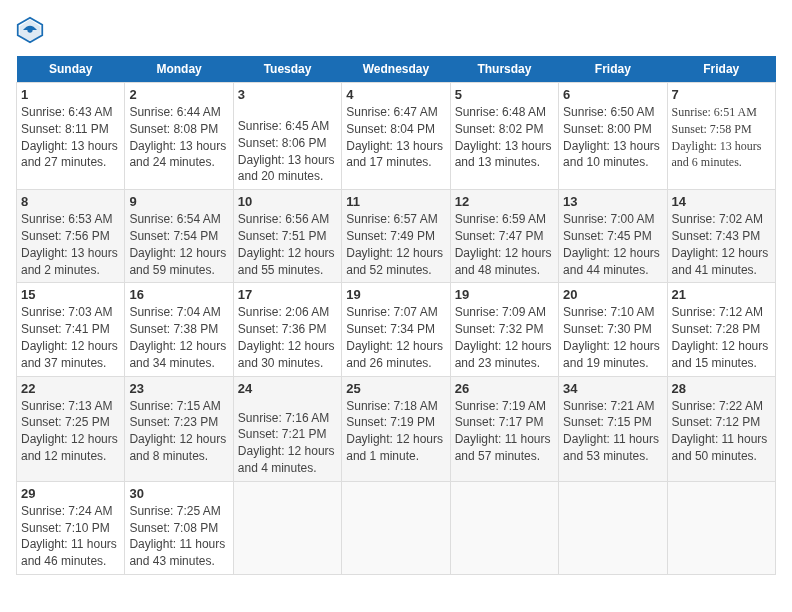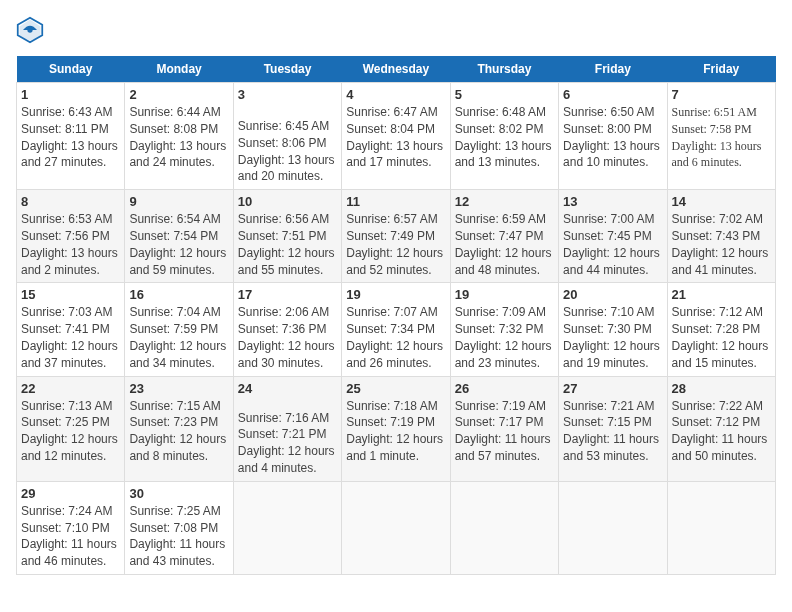--- a/index.html
+++ b/index.html
@@ -227,21 +227,21 @@
         <td>
           <span class="day-num">15</span>
           <div class="day-detail" style="white-space: pre-line;">Sunrise: 7:03 AM
 Sunset: 7:41 PM
 Daylight: 12 hours
 and 37 minutes.</div>
         </td>
         <td>
           <span class="day-num">16</span>
           <div class="day-detail" style="white-space: pre-line;">Sunrise: 7:04 AM
-Sunset: 7:59 PM
+Sunset: 7:38 PM
 Daylight: 12 hours
 and 34 minutes.</div>
         </td>
         <td>
           <span class="day-num">17</span>
           <div class="day-detail" style="white-space: pre-line;">Sunrise: 2:06 AM
 Sunset: 7:36 PM
 Daylight: 12 hours
 and 30 minutes.</div>
         </td>
@@ -304,21 +304,21 @@
 and 1 minute.</div>
         </td>
         <td>
           <span class="day-num">26</span>
           <div class="day-detail" style="white-space: pre-line;">Sunrise: 7:19 AM
 Sunset: 7:17 PM
 Daylight: 11 hours
 and 57 minutes.</div>
         </td>
         <td>
-          <span class="day-num">27</span>
+          <span class="day-num">34</span>
           <div class="day-detail" style="white-space: pre-line;">Sunrise: 7:21 AM
 Sunset: 7:15 PM
 Daylight: 11 hours
 and 53 minutes.</div>
         </td>
         <td>
           <span class="day-num">28</span>
           <div class="day-detail" style="white-space: pre-line;">Sunrise: 7:22 AM
 Sunset: 7:12 PM
 Daylight: 11 hours

